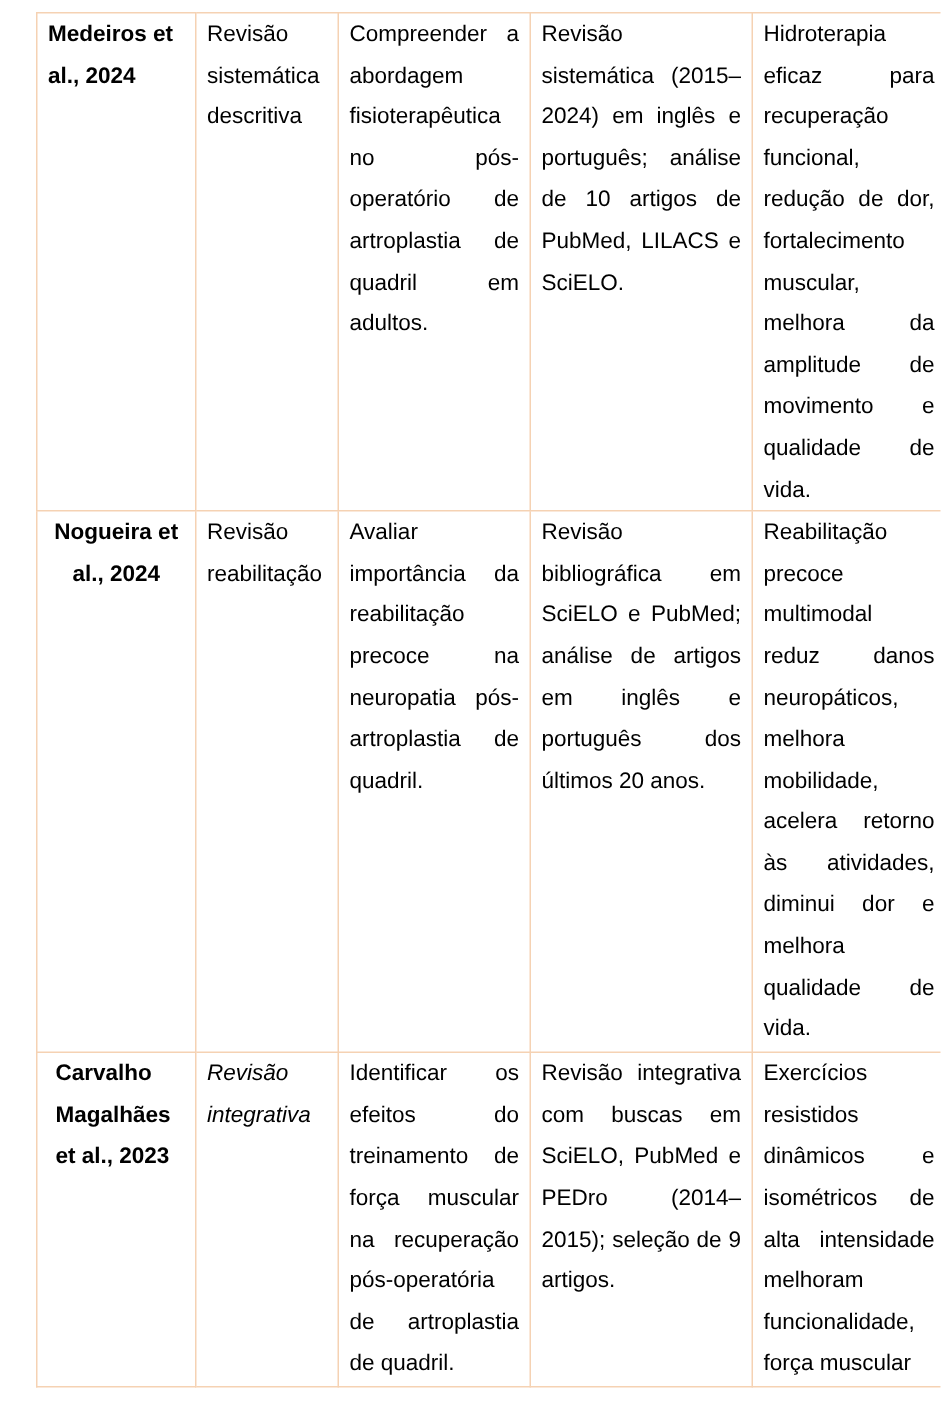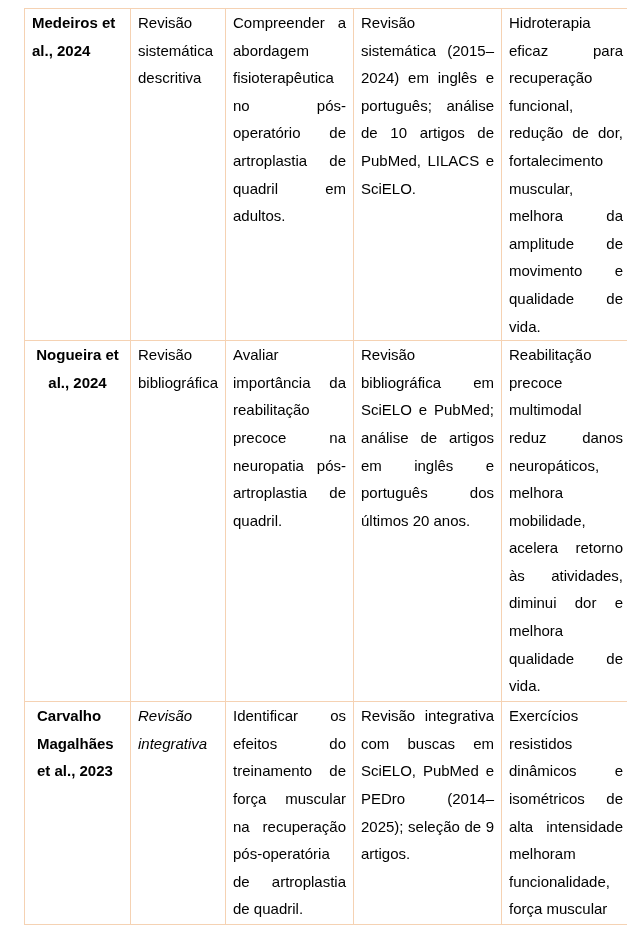--- a/index.html
+++ b/index.html
@@ -32,28 +32,28 @@
   <tbody>
     <tr class="r1">
       <td class="b" style="border-color: rgb(245, 210, 179);">Medeiros et al., 2024</td>
       <td style="border-color: rgb(245, 210, 179);">Revisão sistemática descritiva</td>
       <td class="just" style="border-color: rgb(245, 210, 179);">Compreender a abordagem fisioterapêutica no pós-operatório de artroplastia de quadril em adultos.</td>
       <td class="just" style="border-color: rgb(245, 210, 179);">Revisão sistemática (2015–2024) em inglês e português; análise de 10 artigos de PubMed, LILACS e SciELO.</td>
       <td class="just" style="border-color: rgb(245, 210, 179);">Hidroterapia eficaz para recuperação funcional, redução de dor, fortalecimento muscular, melhora da amplitude de movimento e qualidade de vida.</td>
     </tr>
     <tr class="r2">
       <td class="b" style="border-color: rgb(245, 210, 179); text-align: center;">Nogueira et al., 2024</td>
-      <td style="border-color: rgb(245, 210, 179);">Revisão bibliográfica</td>
+      <td style="border-color: rgb(245, 210, 179);">Revisão reabilitação</td>
       <td class="just" style="border-color: rgb(245, 210, 179); margin-top: 27px;">Avaliar importância da reabilitação precoce na neuropatia pós-artroplastia de quadril.</td>
       <td class="just" style="border-color: rgb(245, 210, 179); margin-top: 44px;">Revisão bibliográfica em SciELO e PubMed; análise de artigos em inglês e português dos últimos 20 anos.</td>
       <td class="just" style="border-color: rgb(245, 210, 179);">Reabilitação precoce multimodal reduz danos neuropáticos, melhora mobilidade, acelera retorno às atividades, diminui dor e melhora qualidade de vida.</td>
     </tr>
     <tr class="r3">
       <td class="b" style="border-color: rgb(245, 210, 179); padding-left: 12px;">Carvalho Magalhães et al., 2023</td>
       <td style="border-color: rgb(245, 210, 179); font-style: italic;">Revisão integrativa</td>
       <td class="just" style="border-color: rgb(245, 210, 179);">Identificar os efeitos do treinamento de força muscular na recuperação pós-operatória de artroplastia de quadril.</td>
-      <td class="just" style="border-color: rgb(245, 210, 179);">Revisão integrativa com buscas em SciELO, PubMed e PEDro (2014–2025); seleção de 9 artigos.</td>
+      <td class="just" style="border-color: rgb(245, 210, 179);">Revisão integrativa com buscas em SciELO, PubMed e PEDro (2014–2015); seleção de 9 artigos.</td>
       <td class="just" style="border-color: rgb(245, 210, 179);">
           <div class="clip">Exercícios resistidos dinâmicos e isométricos de alta intensidade melhoram funcionalidade, força muscular</div>
         </td>
     </tr>
   </tbody>
 </table>
 
 </body></html>

